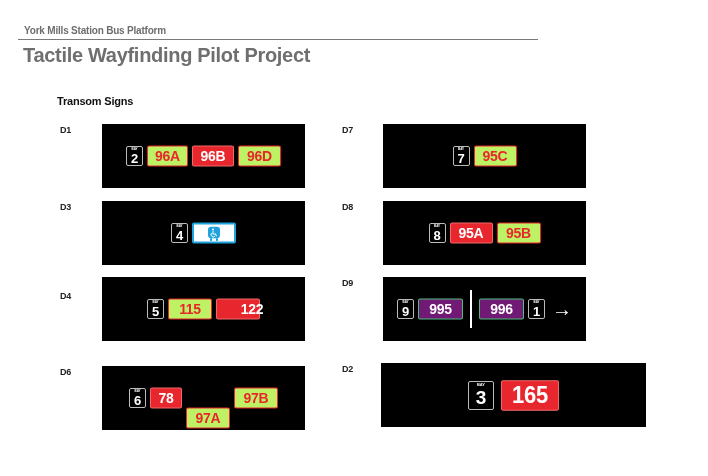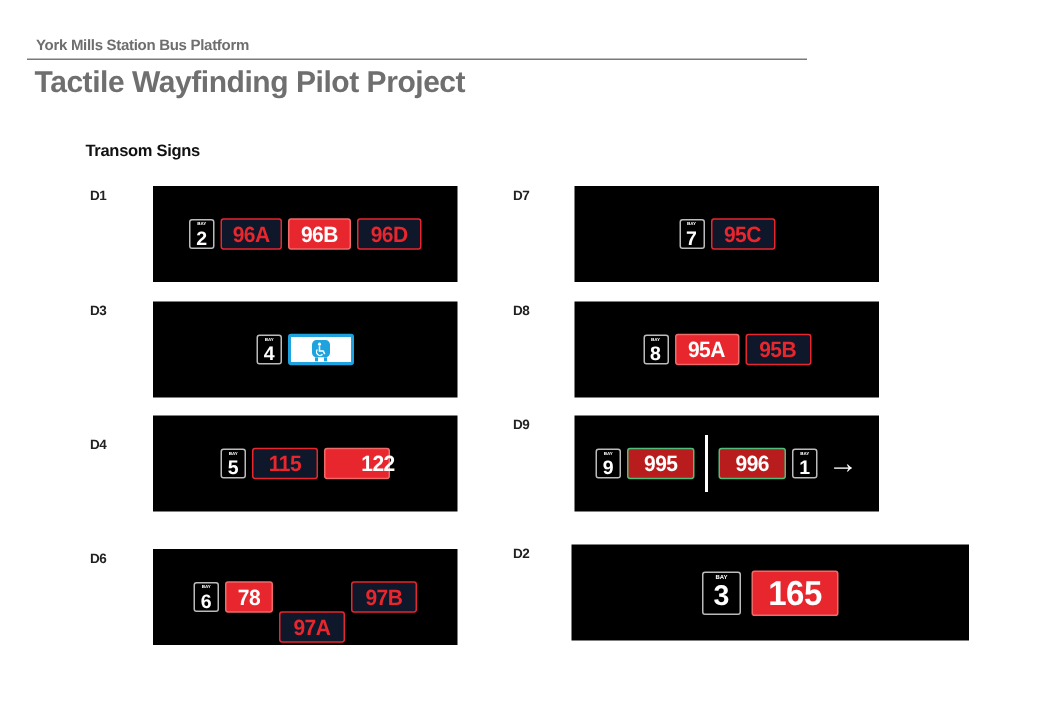--- a/index.html
+++ b/index.html
@@ -41,23 +41,23 @@
     .bay.large .bay-cap { font-size: 4px; }
     .bay.large .bay-num { font-size: 19px; }
 
     .route {
       height: 20px; border-radius: 2px;
       display: flex; align-items: center; justify-content: center;
       font-weight: bold; font-size: 14px; letter-spacing: -0.3px;
       font-family: "Liberation Sans", sans-serif;
       transform: scaleY(1.05);
     }
-    .route.outline { background: #0f172a; color: #e8262d; border: 1.5px solid #e8262d; }
+    .route.outline { background: #bef264; color: #e8262d; border: 1.5px solid #e8262d; }
     .route.filled { background: #e8262d; color: #fff; border: 1.5px solid #f06a6a; }
-    .route.green { background: #b91c1c; color: #fff; border: 1.5px solid #4bbf7c; }
+    .route.green { background: #701a75; color: #fff; border: 1.5px solid #4bbf7c; }
     .route.access { background: #fff; border: 2px solid #1ea3df; }
     .route.large { height: 29px; font-size: 22px; }
 
     .divider { width: 2px; height: 38px; background: #fff; margin: 0 3px; }
     .arrow { color: #fff; font-size: 20px; font-weight: bold; margin-left: 3px; line-height: 1; }
   </style>
 </head>
 <body>
 
 <div class="doc-subtitle">York Mills Station Bus Platform</div>

